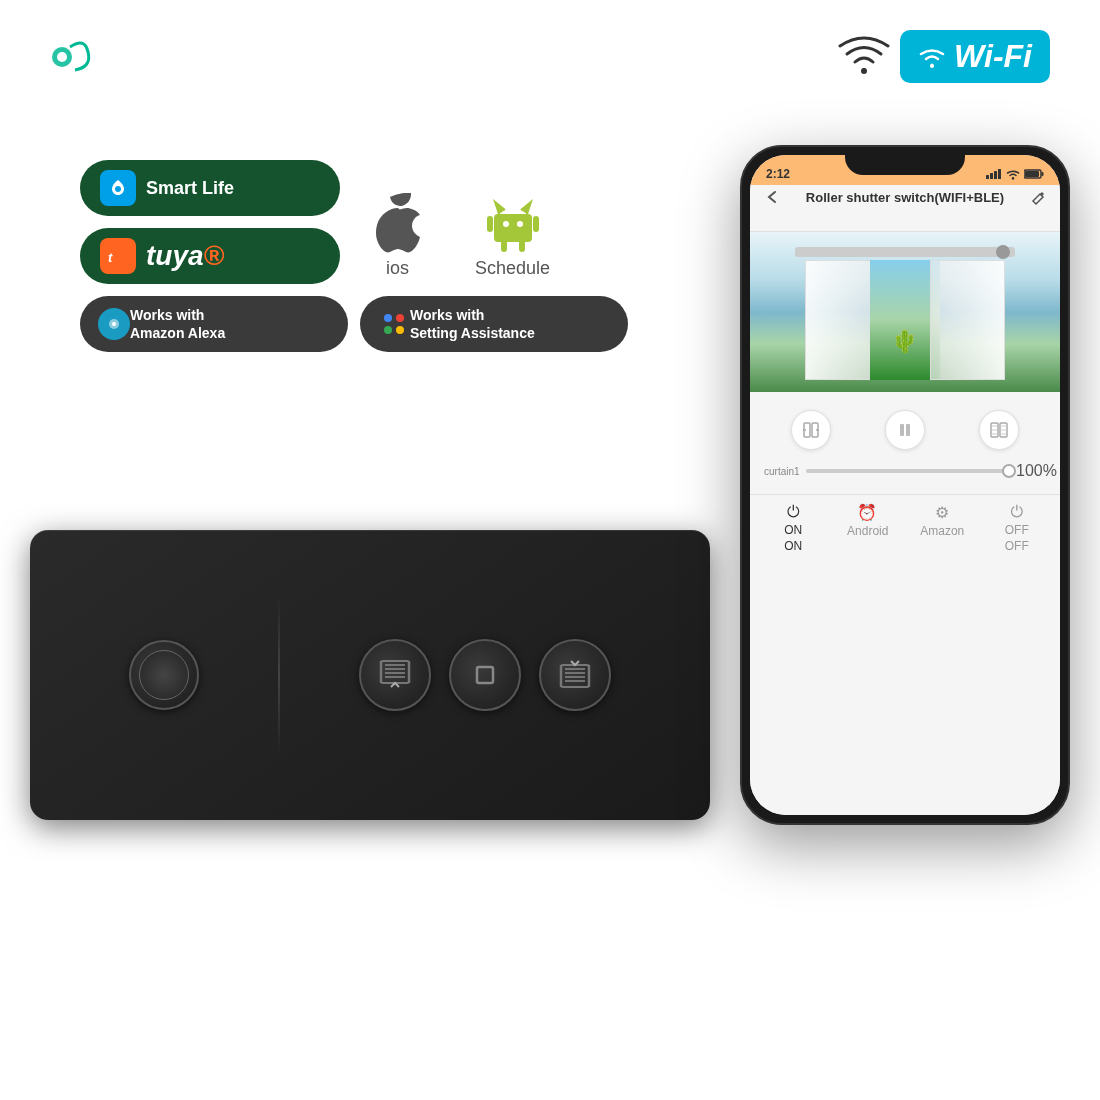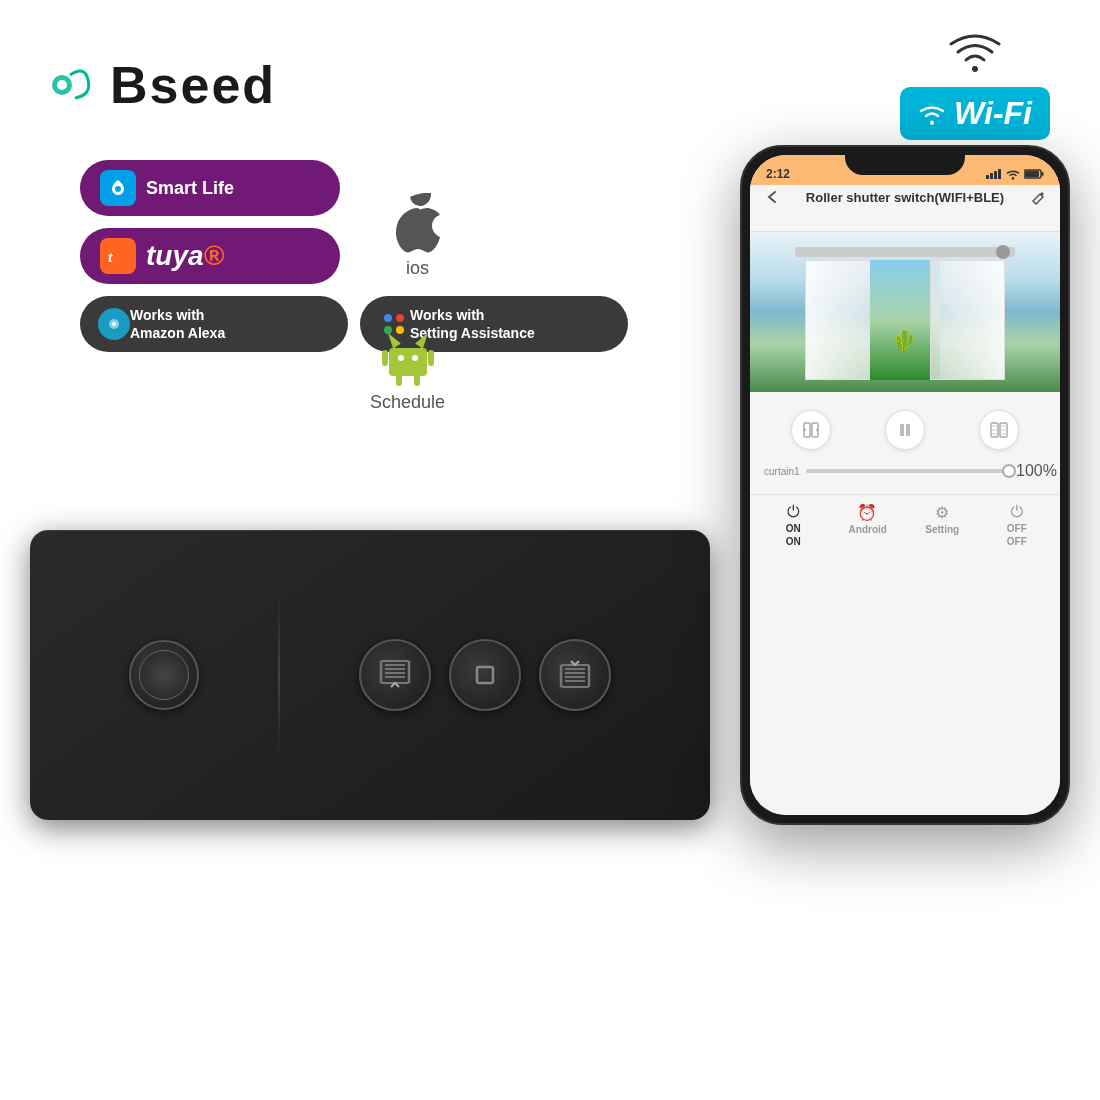--- a/index.html
+++ b/index.html
@@ -35,21 +35,20 @@
       font-size: 52px;
       font-weight: 900;
       color: #1a1a1a;
       letter-spacing: 2px;
     }
 
     .wifi-badge {
       display: flex;
       align-items: center;
       gap: 8px;
-      flex-direction: column;
     }
 
     .wifi-signal svg {
       width: 55px;
       height: 45px;
     }
 
     .wifi-box {
       background: #00b4d8;
       border-radius: 10px;
@@ -74,21 +73,21 @@
       padding: 20px 50px;
       position: absolute;
       top: 140px;
       left: 30px;
     }
 
     .badge {
       display: flex;
       align-items: center;
       gap: 10px;
-      background: #701a75;
+      background: #14532d;
       border-radius: 30px;
       padding: 10px 20px;
       width: 260px;
     }
 
     .badge-icon {
       width: 36px;
       height: 36px;
       border-radius: 8px;
       display: flex;
@@ -154,21 +153,20 @@
     }
 
     
     .os-badges {
       position: absolute;
       top: 195px;
       left: 370px;
       display: flex;
       gap: 50px;
       align-items: flex-end;
-      flex-direction: column;
     }
 
     .os-item {
       display: flex;
       flex-direction: column;
       align-items: center;
       gap: 8px;
     }
 
     .os-icon {
@@ -479,23 +477,22 @@
 
     .nav-item {
       display: flex;
       flex-direction: column;
       align-items: center;
       gap: 2px;
       min-width: 50px;
     }
 
     .nav-item-label {
-      font-size: 10px;
+      font-size: 12px;
       color: #999;
-      font-weight: bold;
     }
 
     .nav-item.active .nav-item-label {
       color: #333;
     }
 
     .nav-icon {
       font-size: 16px;
       color: #999;
     }
@@ -527,21 +524,20 @@
 <body>
 
 <div class="header">
   <div class="brand-logo">
 
     <svg class="brand-icon" viewBox="0 0 50 50" fill="none">
       <circle cx="12" cy="25" r="10" fill="#00b894" opacity="0.85"></circle>
       <path d="M20 15 Q35 5 38 20 Q42 35 25 38" stroke="#00b894" stroke-width="3" fill="none"></path>
       <circle cx="12" cy="25" r="5" fill="white"></circle>
     </svg>
-    <span class="brand-name">Bseed</span>
   </div>
 
   <div class="wifi-badge">
     <div class="wifi-signal">
       <svg width="55" height="45" viewBox="0 0 55 45">
         <path d="M27 38 L27 38" stroke="#333" stroke-width="4" stroke-linecap="round"></path>
         <path d="M18 30 Q27 22 36 30" stroke="#333" stroke-width="3" fill="none" stroke-linecap="round"></path>
         <path d="M10 22 Q27 9 44 22" stroke="#333" stroke-width="3" fill="none" stroke-linecap="round"></path>
         <path d="M3 14 Q27 -2 51 14" stroke="#333" stroke-width="3" fill="none" stroke-linecap="round"></path>
         <circle cx="27" cy="39" r="3" fill="#333"></circle>
@@ -784,21 +780,21 @@
           <span class="nav-icon">⏻</span>
           <span class="nav-item-label">ON</span>
           <span class="nav-item-label">ON</span>
         </div>
         <div class="nav-item">
           <span class="nav-icon">⏰</span>
           <span class="nav-item-label">Android</span>
         </div>
         <div class="nav-item">
           <span class="nav-icon">⚙</span>
-          <span class="nav-item-label">Setting</span>
+          <span class="nav-item-label">Amazon</span>
         </div>
         <div class="nav-item">
           <span class="nav-icon">⏻</span>
           <span class="nav-item-label">OFF</span>
           <span class="nav-item-label">OFF</span>
         </div>
       </div>
     </div>
   </div>
 </div>

